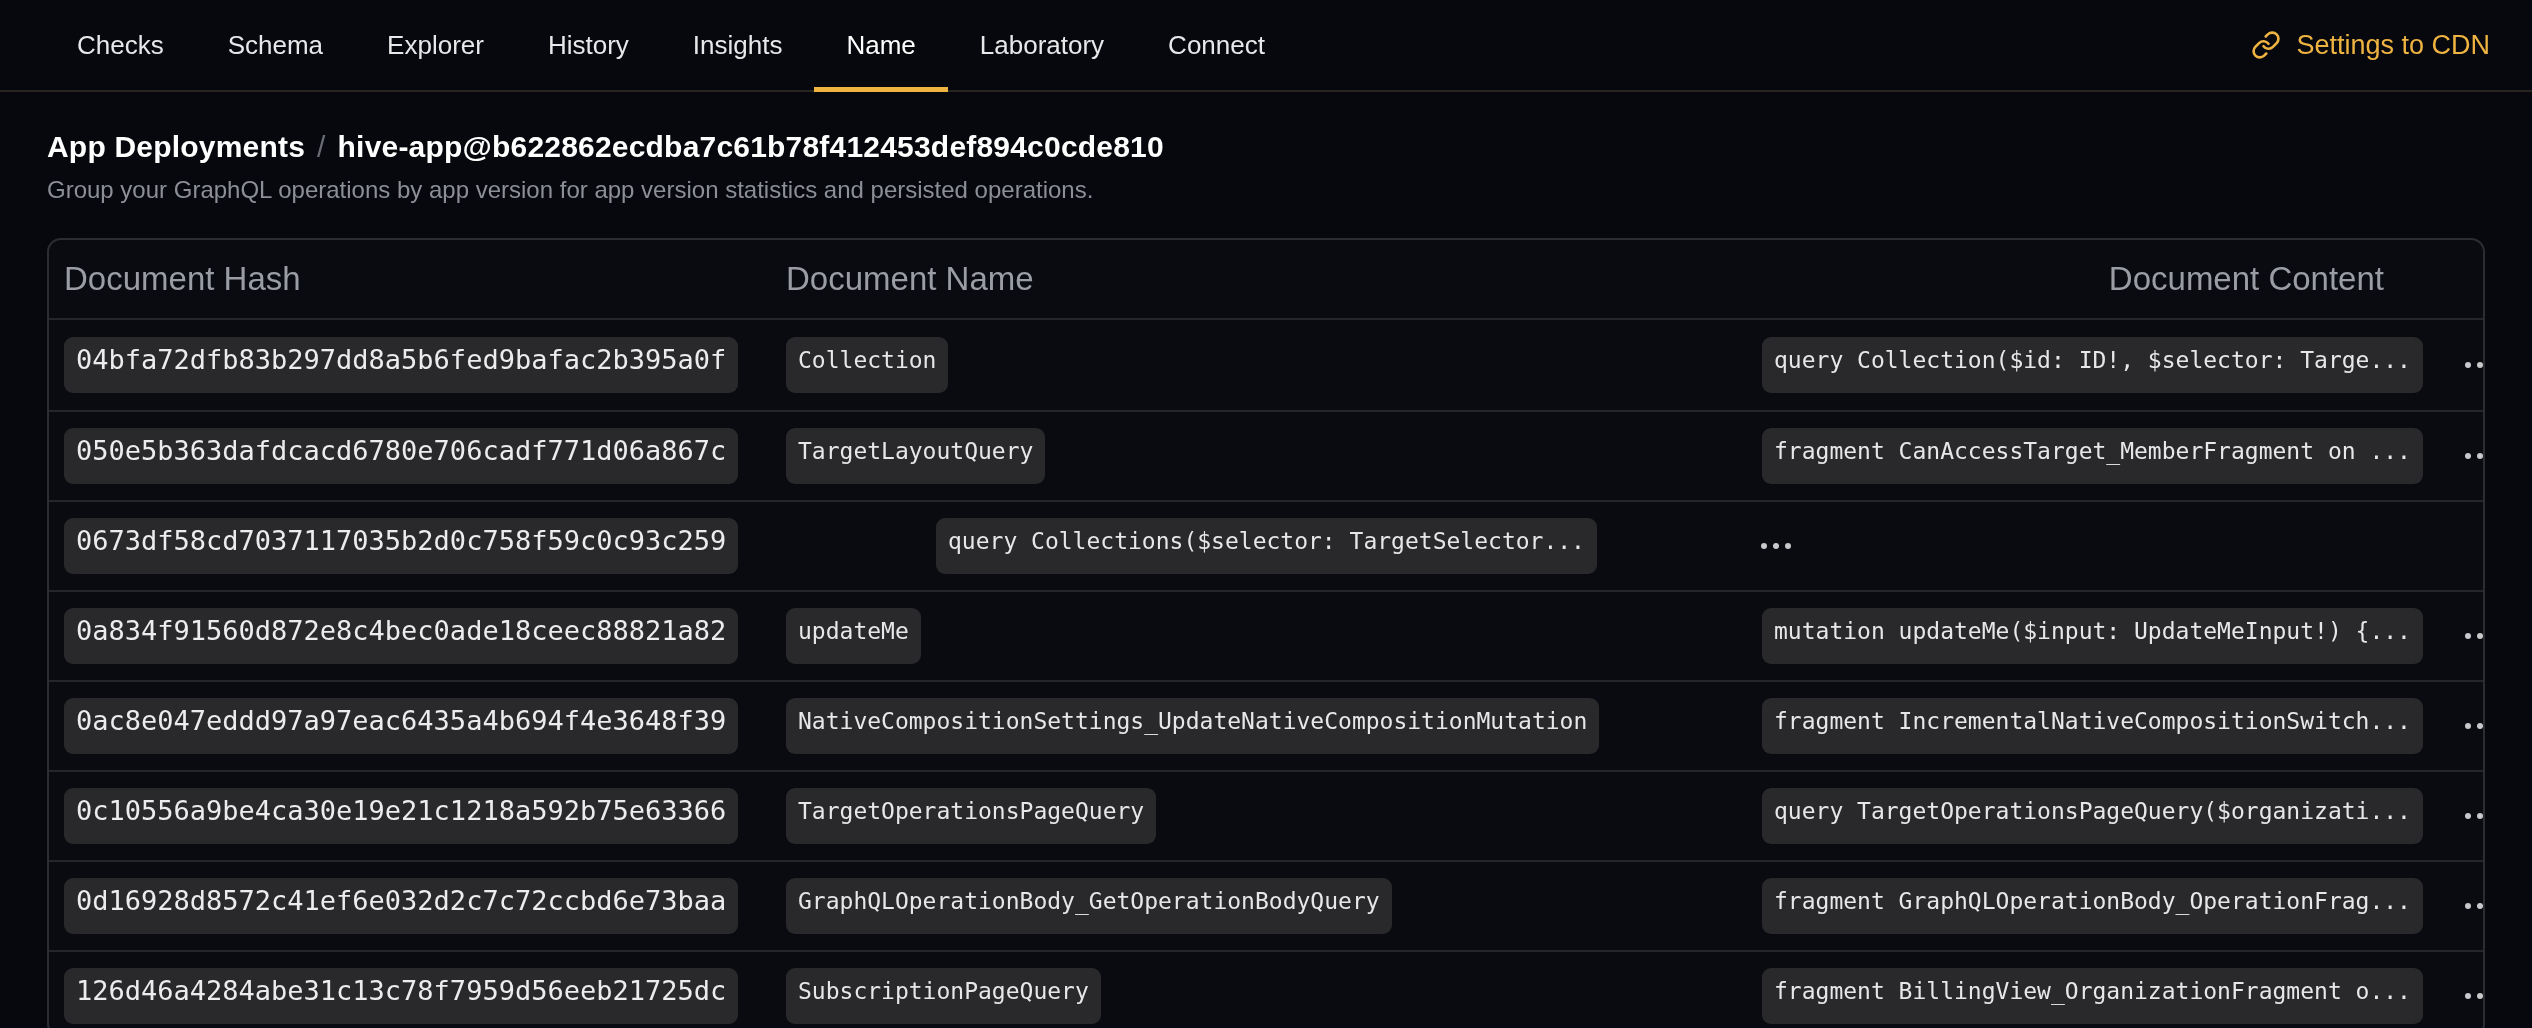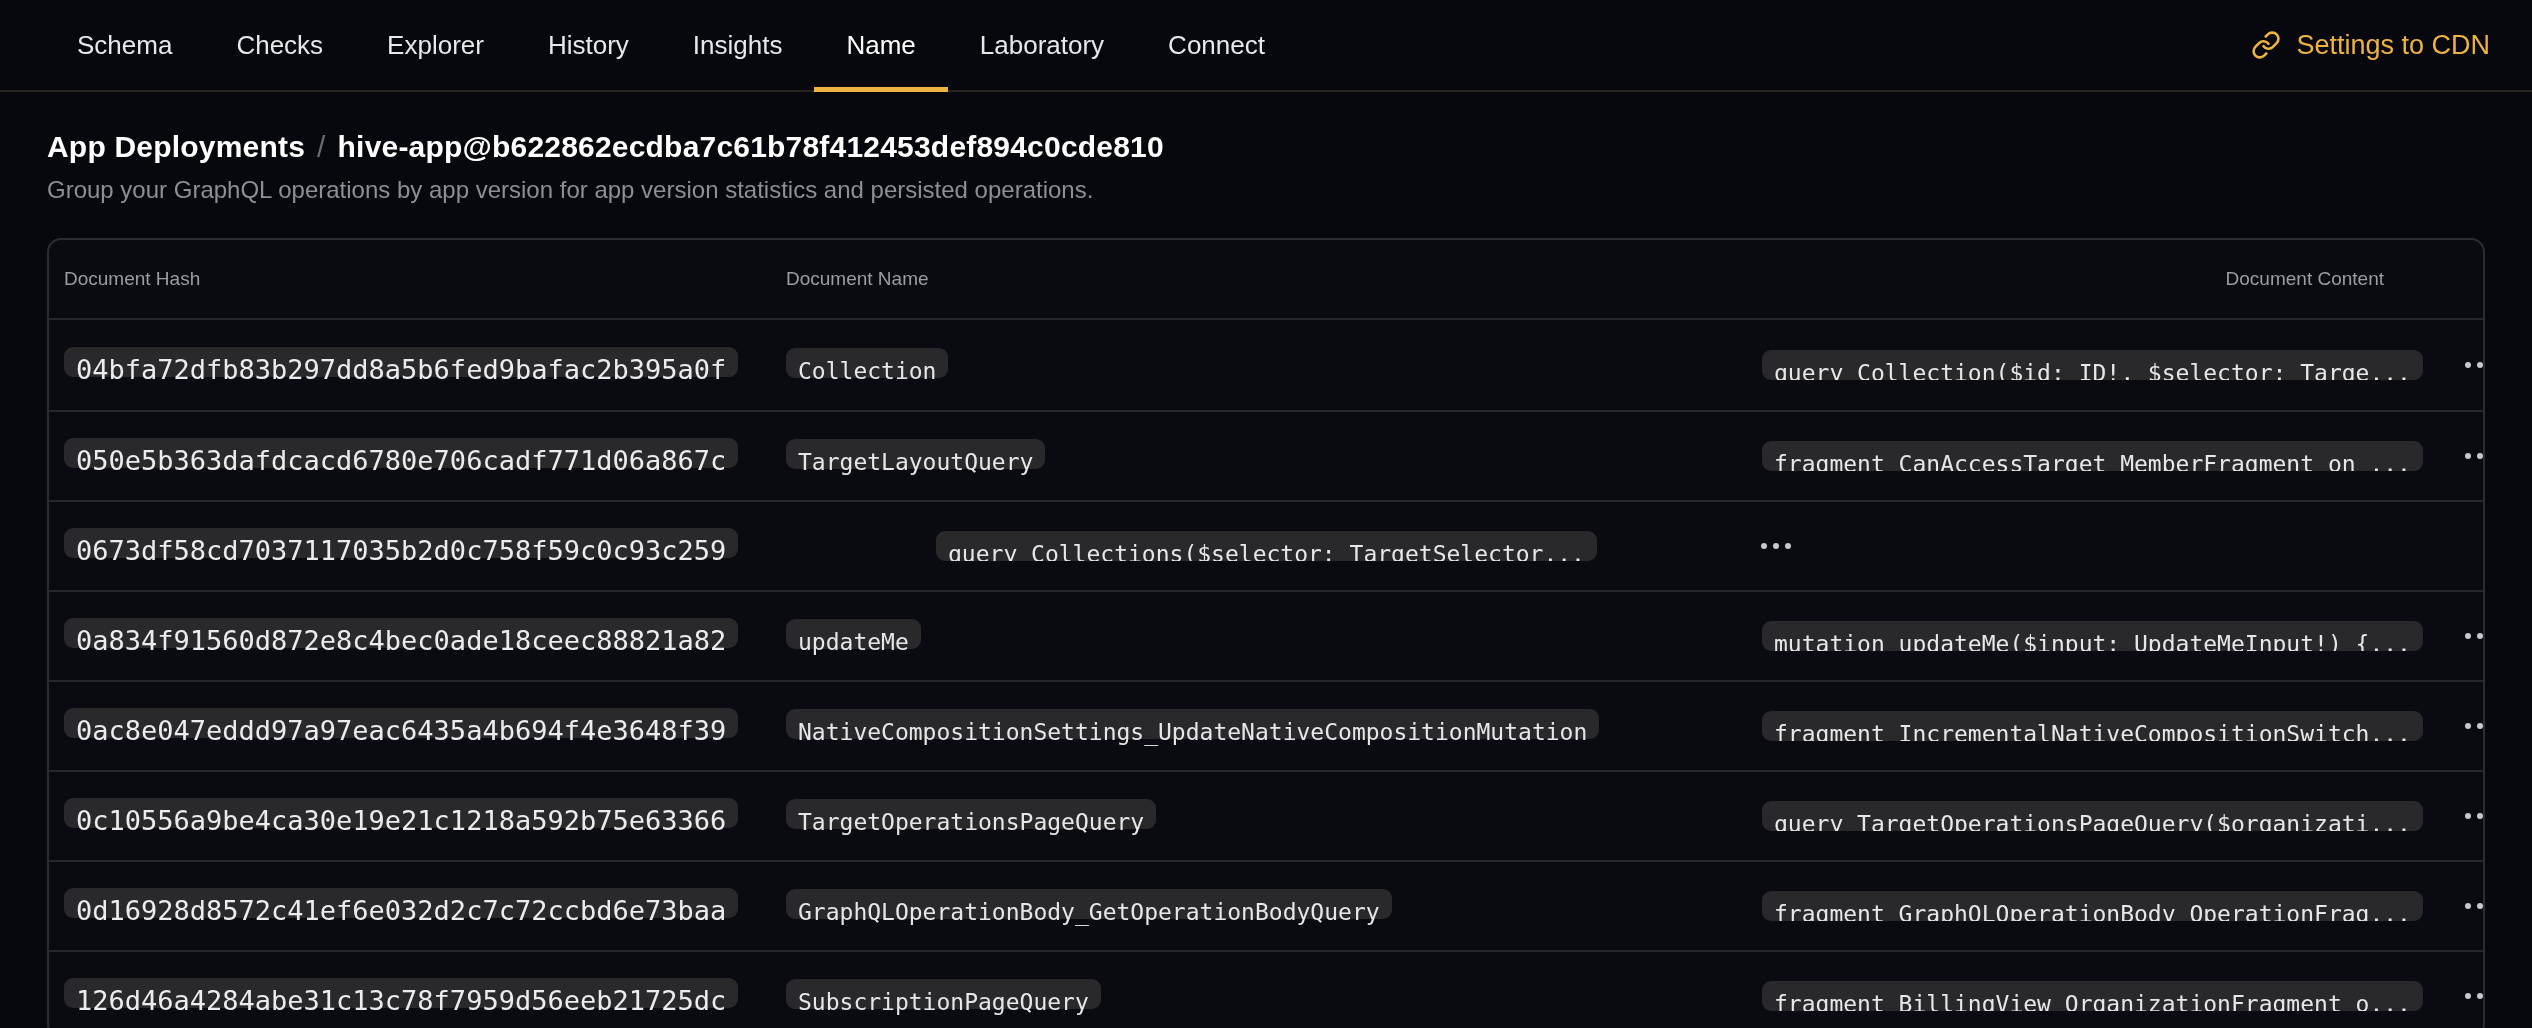--- a/index.html
+++ b/index.html
@@ -78,33 +78,33 @@
     overflow: hidden;
   }
   .thead, .tr {
     display: grid;
     grid-template-columns: 737px 948px 1fr 84px;
     align-items: center;
   }
   .thead {
     height: 80px;
     color: #9a9da3;
-    font-size: 19px;
+    font-size: 33px;
     border-bottom: 2px solid #24262b;
   }
   .tr { height: 90px; }
   .tr + .tr { border-top: 2px solid #24262b; }
   .c1 { padding-left: 15px; }
   .c3 { padding-right: 15px; text-align: right; }
   .cell3-wrap { display: flex; justify-content: center; margin-left: 28px; }
   .badge {
     display: inline-block;
     background: #29292c;
     border-radius: 9px;
-    height: 30px;
+    height: 56px;
     line-height: 46px;
     padding: 0 12px;
     font-family: "DejaVu Sans Mono", monospace;
     color: #e7e7e9;
     white-space: nowrap;
   }
   .badge.hash { font-size: 27px; color: #ececee; }
   .badge.op, .badge.content { font-size: 23px; }
   .badge.content { max-width: 100%; overflow: hidden; }
   .menu-btn {
@@ -121,22 +121,22 @@
   .menu-btn i {
     width: 6px; height: 6px;
     border-radius: 50%;
     background: #c8c9cb;
   }
 </style>
 </head>
 <body>
 
 <nav class="nav">
+  <div class="tab">Checks</div>
   <div class="tab">Schema</div>
-  <div class="tab">Checks</div>
   <div class="tab">Explorer</div>
   <div class="tab">History</div>
   <div class="tab">Insights</div>
   <div class="tab active">Name</div>
   <div class="tab">Laboratory</div>
   <div class="tab">Connect</div>
 
   <div class="cdn-link">
     <span style="display:flex;">
       <svg width="30" height="30" viewBox="0 0 24 24" fill="none" stroke="#efb341" stroke-width="2.1" stroke-linecap="round" stroke-linejoin="round">

